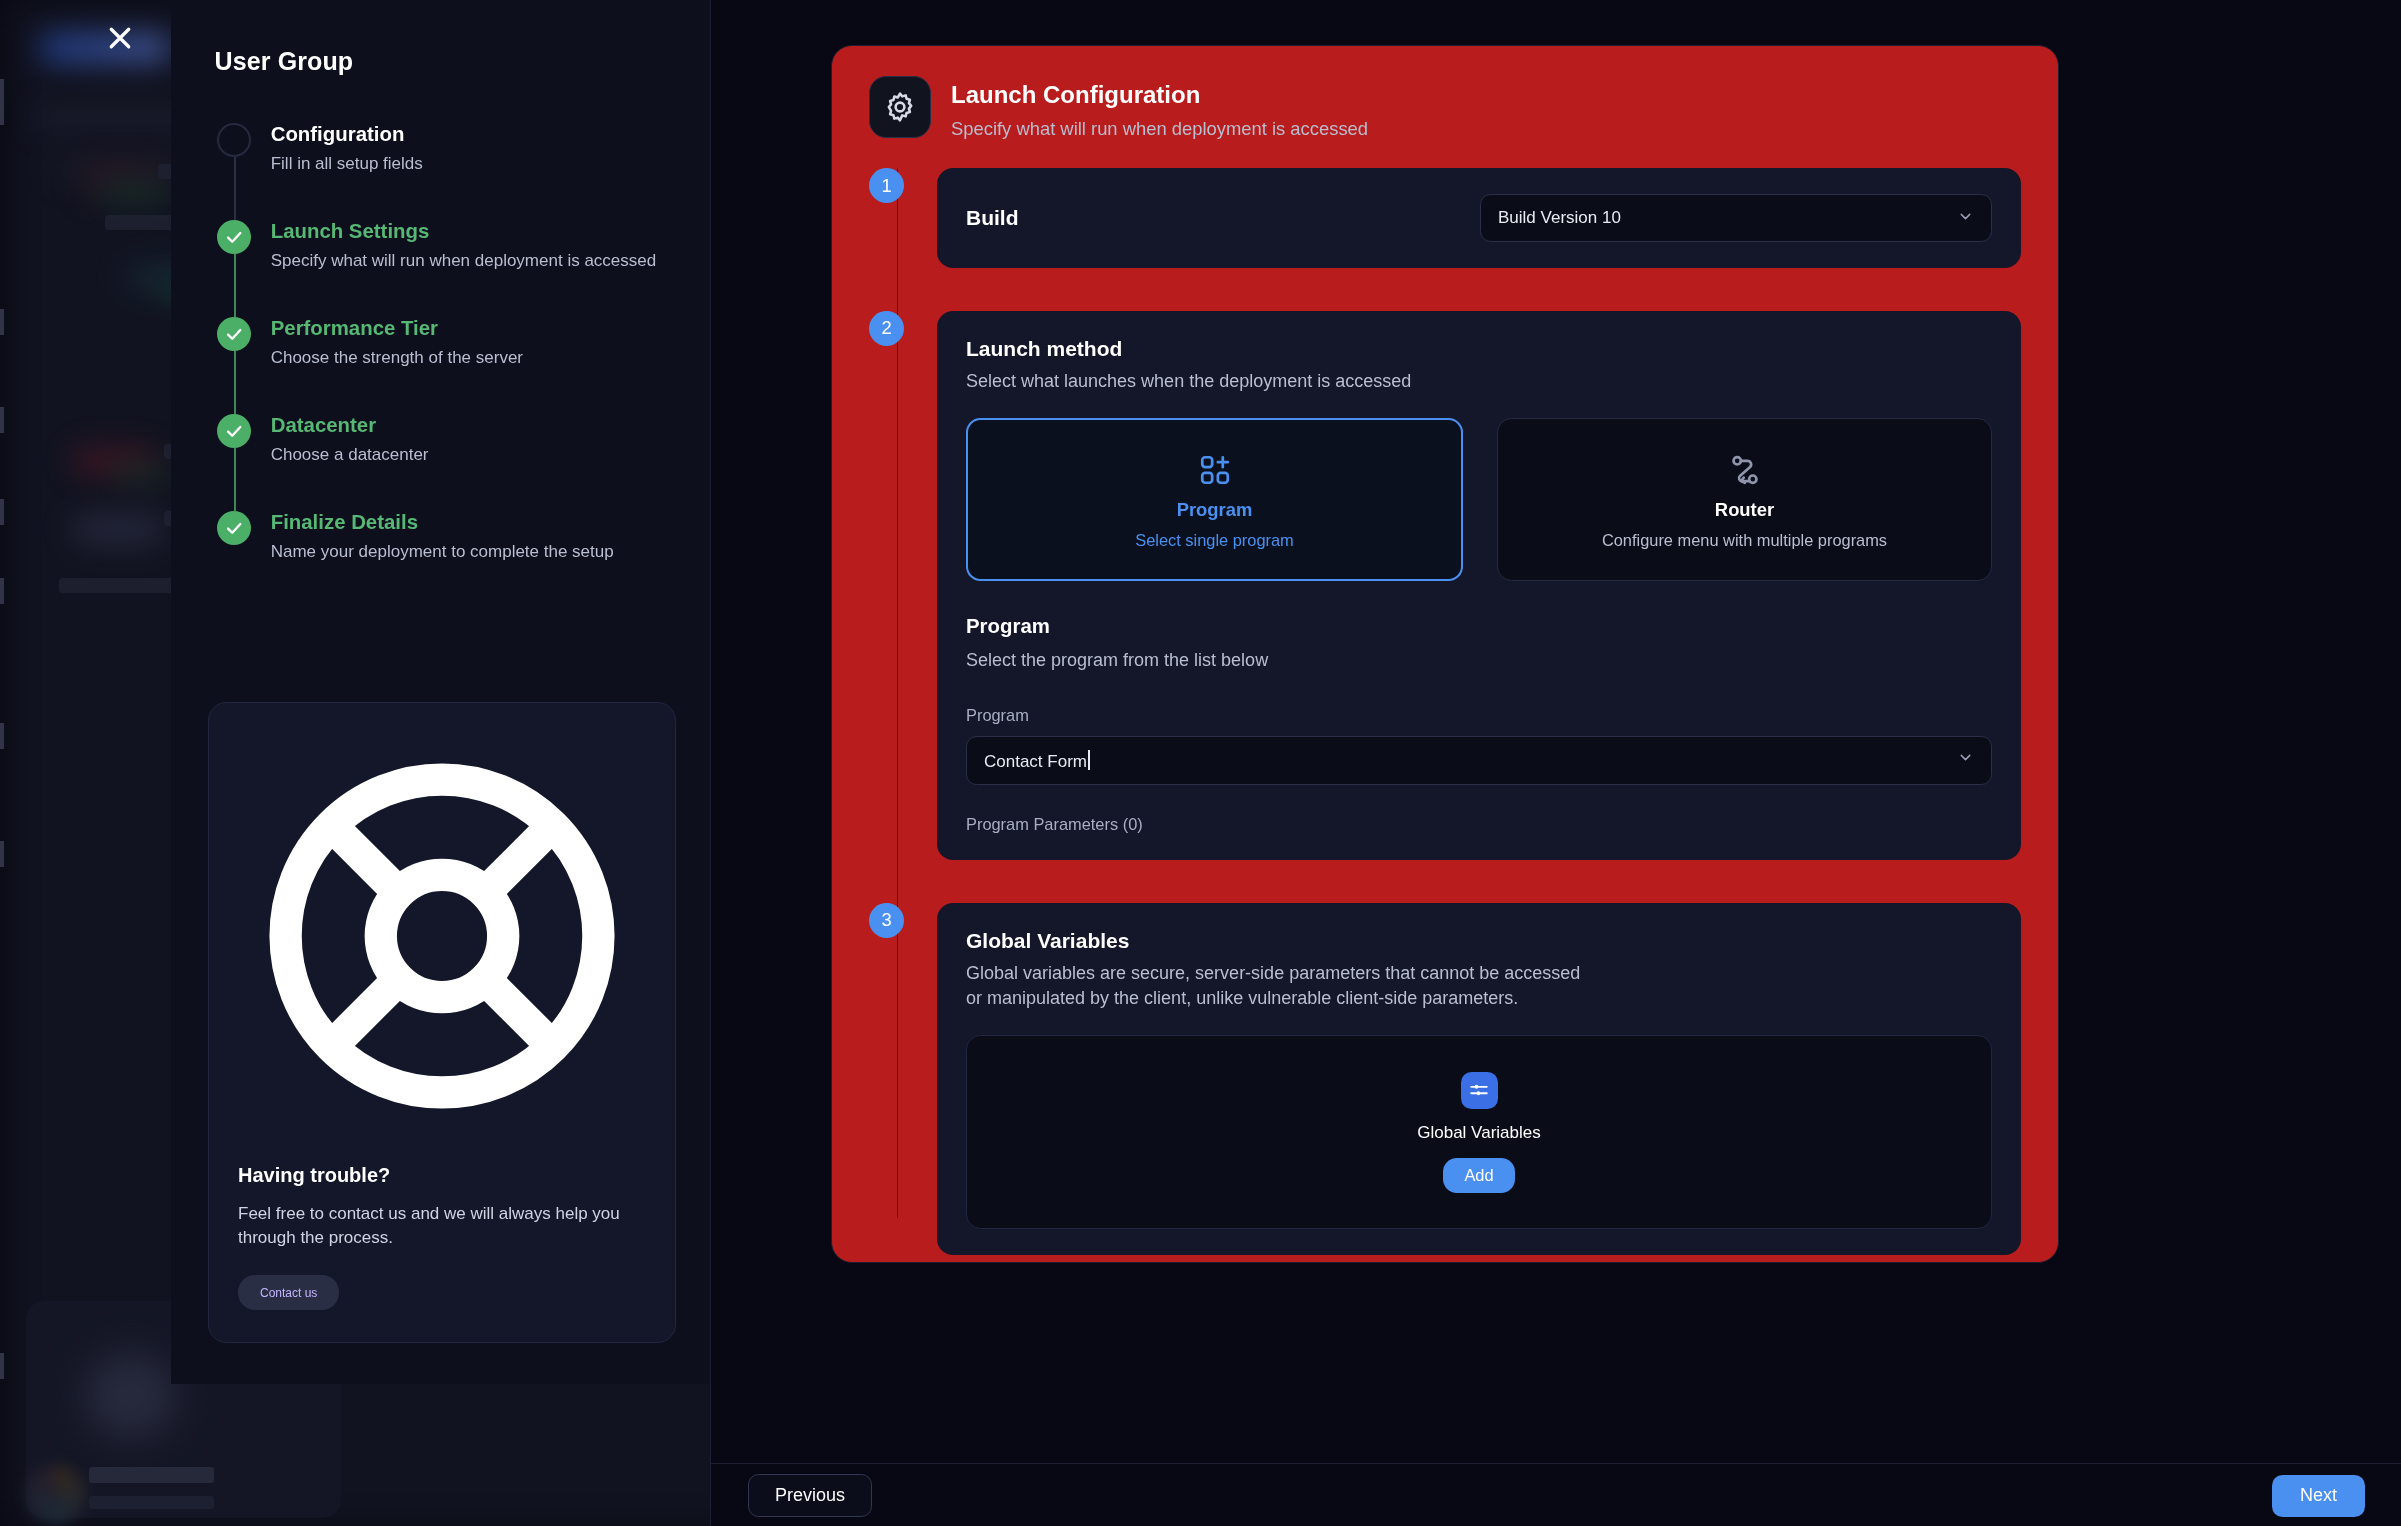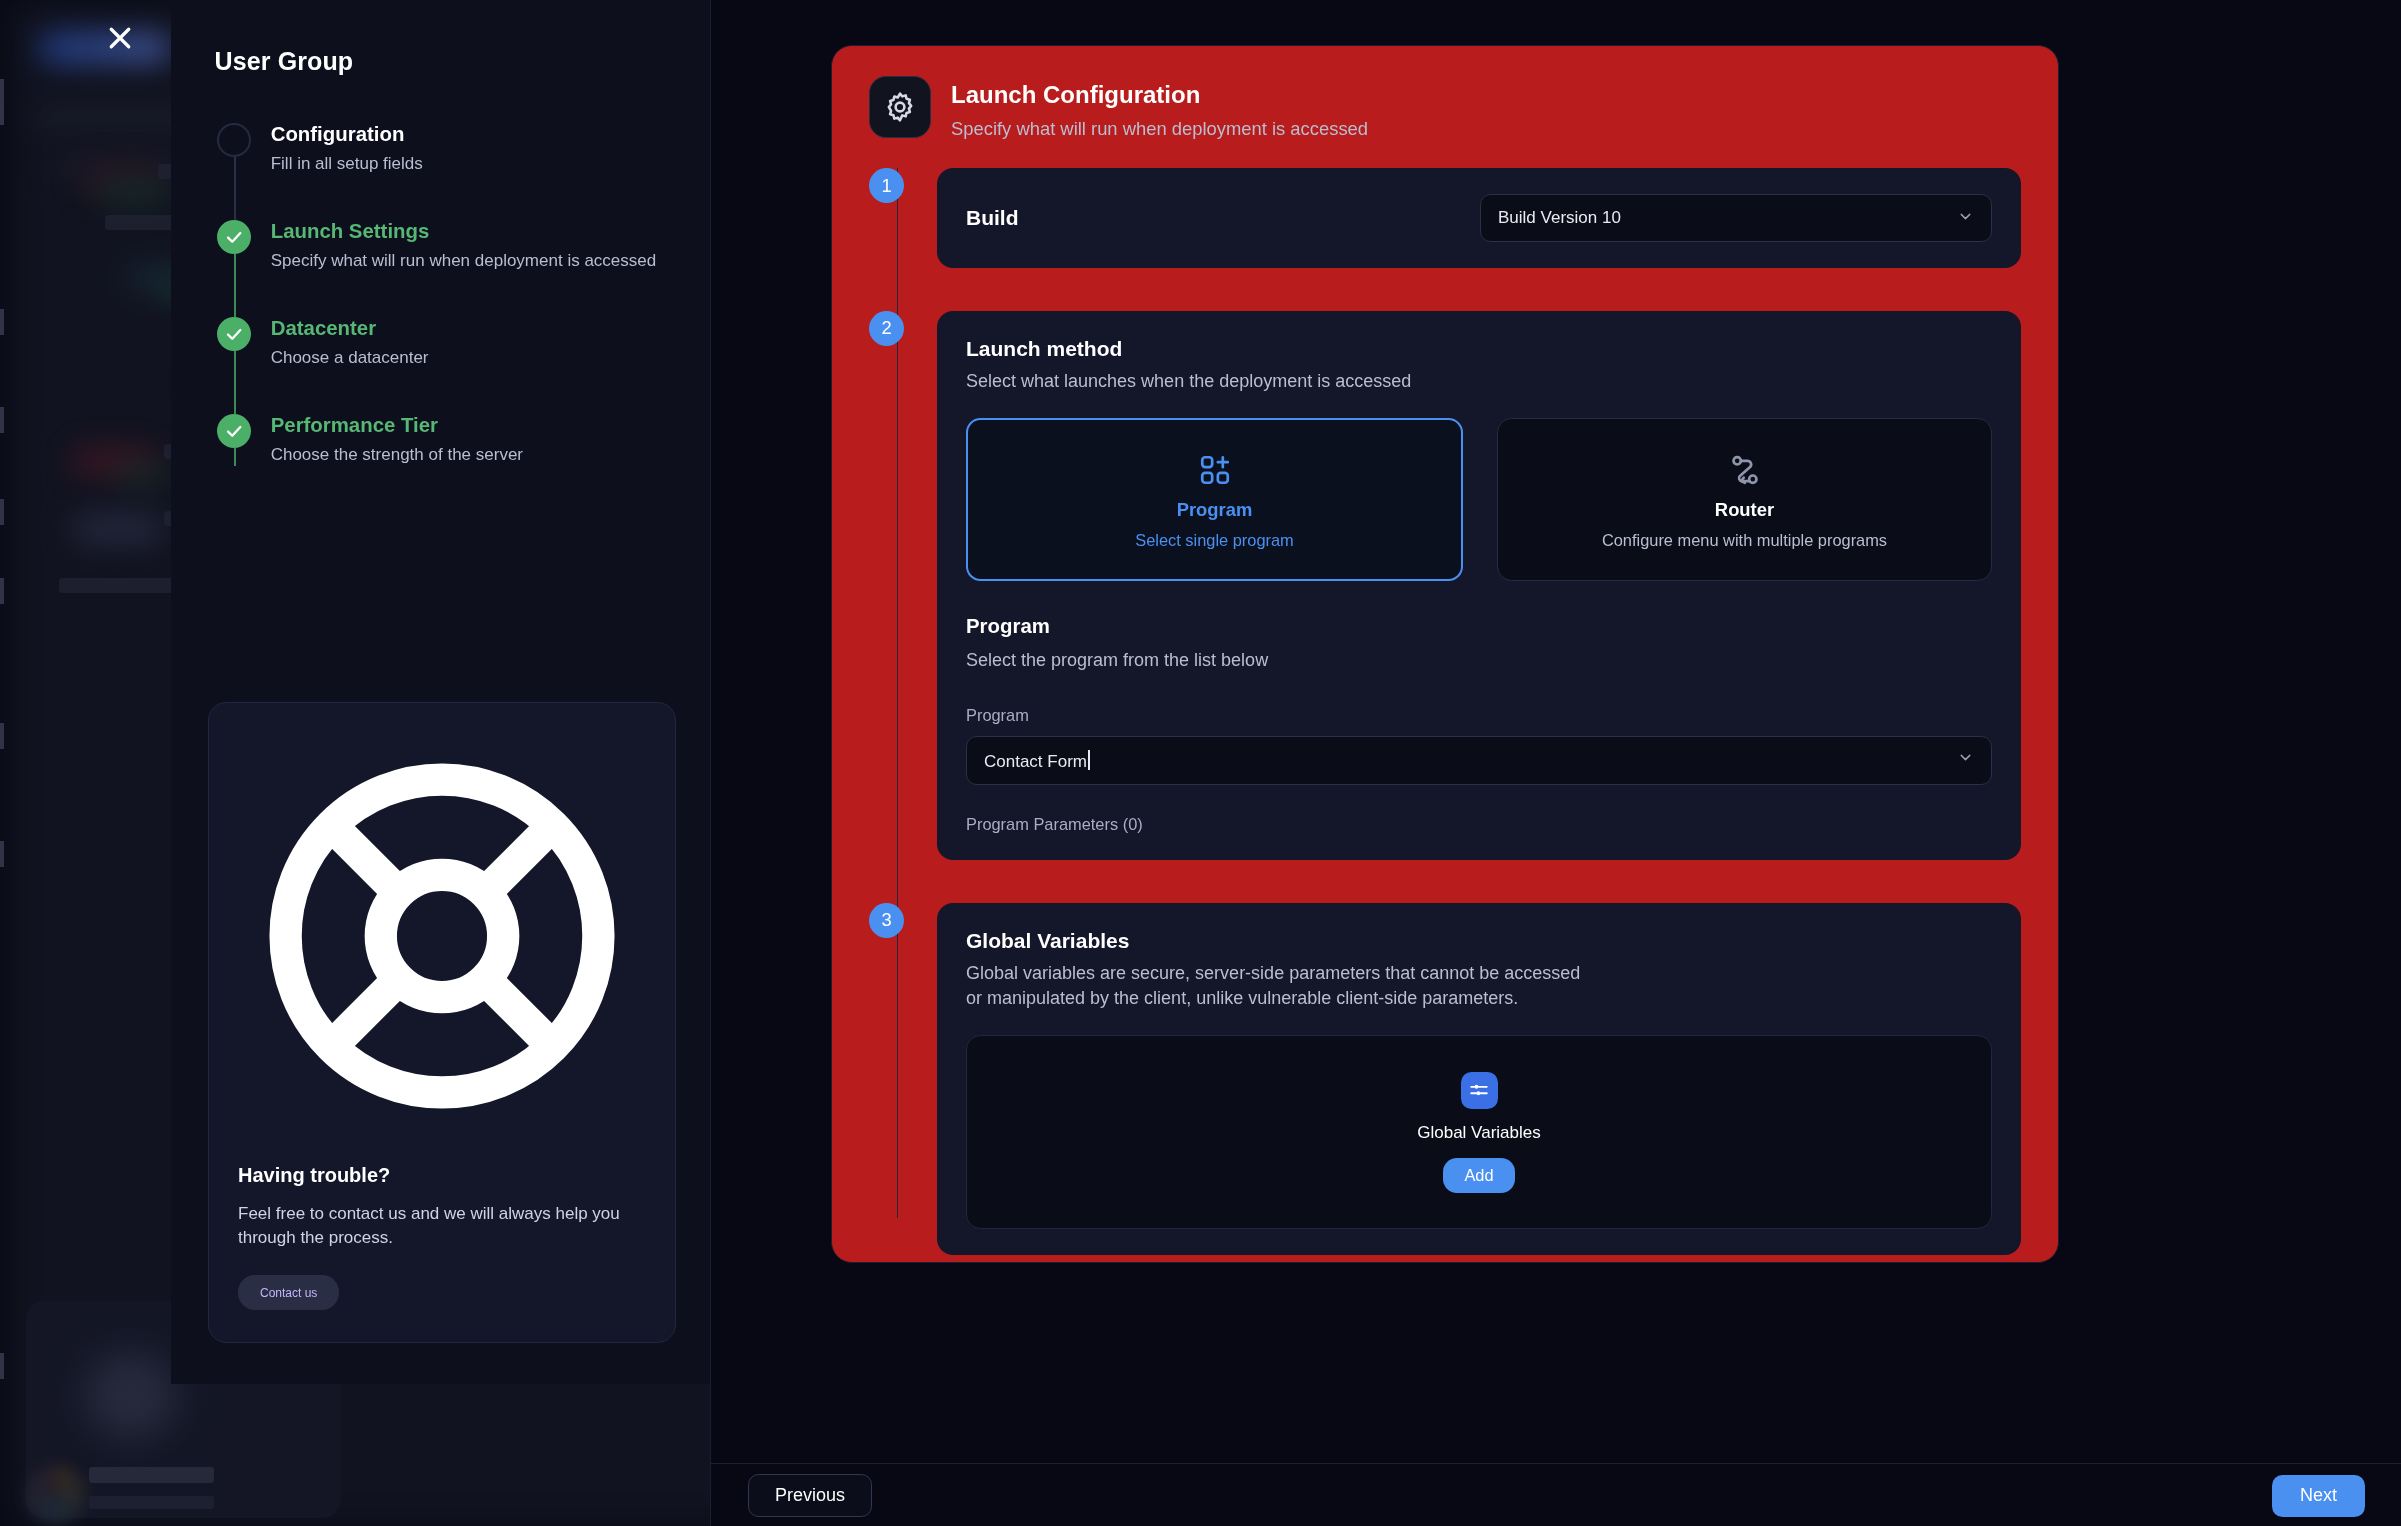--- a/index.html
+++ b/index.html
@@ -310,40 +310,53 @@
         <div class="step">
           <div class="step-marker">
             <div class="step-dot done">
               <svg viewBox="0 0 24 24" fill="none" stroke="#ffffff" stroke-width="3" stroke-linecap="round" stroke-linejoin="round">
                   <path d="M4 12.5 L9.5 18 L20 6.5"></path>
                 </svg>
             </div>
             <div class="step-line green"></div>
           </div>
           <div class="step-body">
-            <div class="step-name green">Datacenter</div>
-            <div class="step-desc">Choose a datacenter</div>
+            <div class="step-name green">Performance Tier</div>
+            <div class="step-desc">Choose the strength of the server</div>
           </div>
         </div>
 
         <div class="step">
           <div class="step-marker">
             <div class="step-dot done">
               <svg viewBox="0 0 24 24" fill="none" stroke="#ffffff" stroke-width="3" stroke-linecap="round" stroke-linejoin="round">
                   <path d="M4 12.5 L9.5 18 L20 6.5"></path>
                 </svg>
             </div>
             <div class="step-line green"></div>
           </div>
           <div class="step-body">
-            <div class="step-name green">Performance Tier</div>
-            <div class="step-desc">Choose the strength of the server</div>
-          </div>
-        </div>
-
+            <div class="step-name green">Datacenter</div>
+            <div class="step-desc">Choose a datacenter</div>
+          </div>
+        </div>
+
+        <div class="step">
+          <div class="step-marker">
+            <div class="step-dot done">
+              <svg viewBox="0 0 24 24" fill="none" stroke="#ffffff" stroke-width="3" stroke-linecap="round" stroke-linejoin="round">
+                  <path d="M4 12.5 L9.5 18 L20 6.5"></path>
+                </svg>
+            </div>
+          </div>
+          <div class="step-body">
+            <div class="step-name green">Finalize Details</div>
+            <div class="step-desc">Name your deployment to complete the setup</div>
+          </div>
+        </div>
 
       </div>
 
       <div class="help-card">
         <span class="help-icon">
           <svg viewBox="0 0 24 24" fill="none" stroke="#ffffff" stroke-width="1.9">
             <circle cx="12" cy="12" r="9.2"></circle>
             <circle cx="12" cy="12" r="3.6"></circle>
             <path d="M5.6 5.6 L9.5 9.5 M18.4 5.6 L14.5 9.5 M5.6 18.4 L9.5 14.5 M18.4 18.4 L14.5 14.5"></path>
           </svg>

